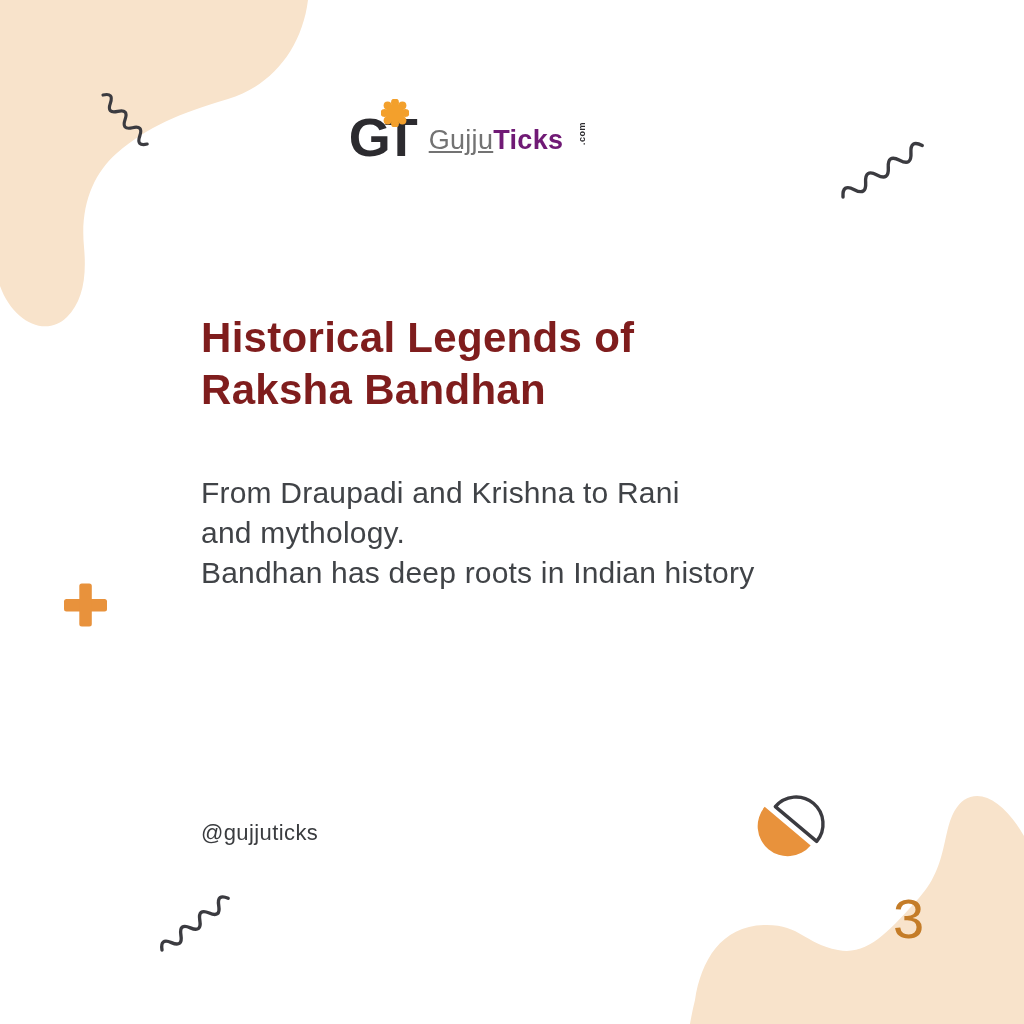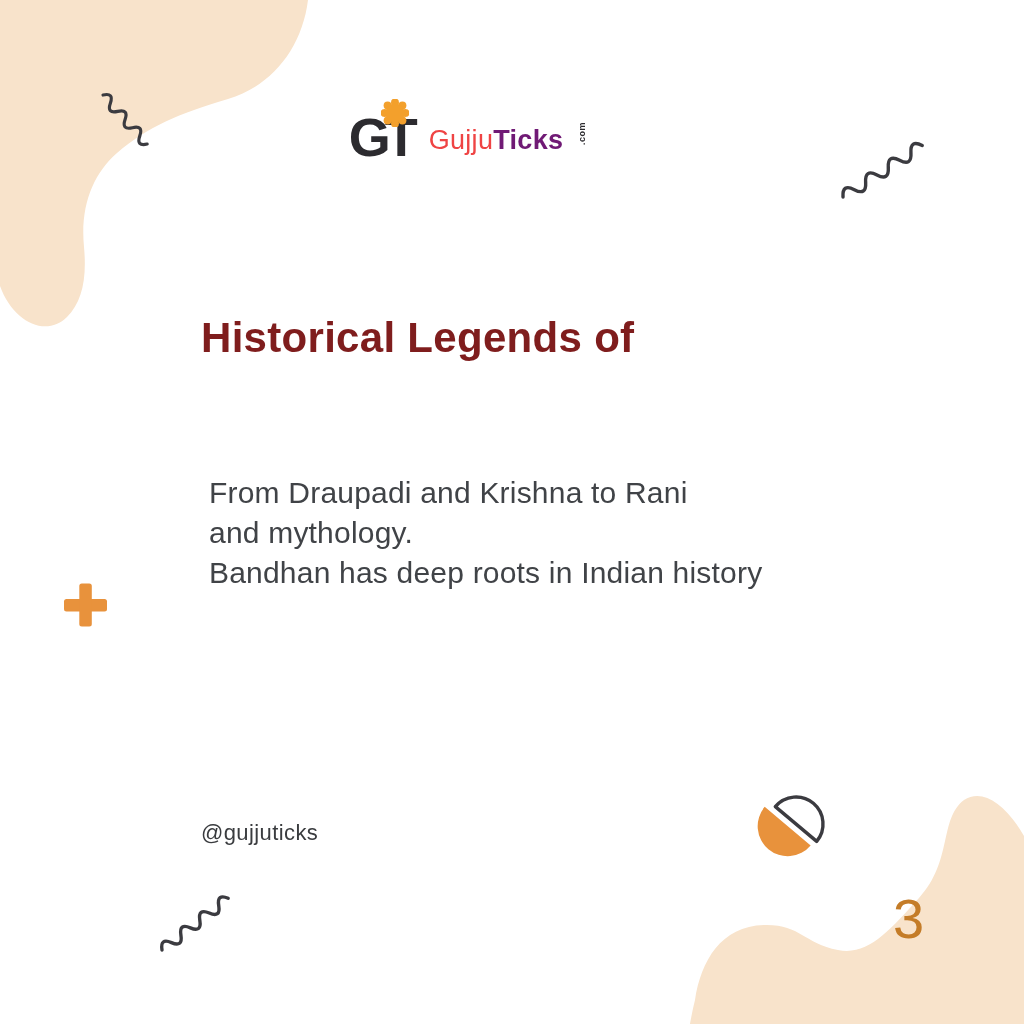--- a/index.html
+++ b/index.html
@@ -24,37 +24,37 @@
     gap: 12px;
   }
   .gt-mark { position: relative; width: 68px; height: 60px; }
   .gt-text {
     position: absolute; bottom: -4px; left: 0;
     font-size: 54px; font-weight: 800; letter-spacing: -6px;
     color: #2C2B2F; line-height: 58px;
   }
   .gt-flower { position: absolute; top: -3px; left: 32px; }
   .logo-name { display: flex; align-items: baseline; padding-bottom: 6px; }
-  .logo-name .regular { font-size: 27px; font-weight: 500; color: #ef4444; letter-spacing: 0.3px; }
+  .logo-name .regular { font-size: 27px; font-weight: 500; color: #737373; letter-spacing: 0.3px; text-decoration: underline; }
   .logo-name .bold    { font-size: 27px; font-weight: 800; color: #701a75; letter-spacing: 0.3px; }
   .logo-tld {
     writing-mode: vertical-rl; transform: rotate(180deg);
     font-size: 9px; font-weight: 700; color: #2C2B2F;
     margin-left: 2px; align-self: center; padding-bottom: 4px;
     letter-spacing: 0.5px;
   }
 
   
   .title {
     position: absolute; left: 201px; top: 312px;
     font-size: 42px; font-weight: 700; color: #7f1d1d;
     line-height: 52px; letter-spacing: 0.3px;
   }
   .body-text {
-    position: absolute; left: 209px; top: 473px;
+    position: absolute; left: 201px; top: 473px;
     font-size: 30px; font-weight: 400; color: #404347;
     line-height: 40px; letter-spacing: 0.2px;
   }
   .handle {
     position: absolute; left: 201px; top: 820px;
     font-size: 22px; font-weight: 400; color: #3A3C3F;
     letter-spacing: 0.4px;
   }
   .page-number {
     position: absolute; left: 893px; top: 886px;
@@ -115,20 +115,21 @@
     </div>
     <div class="logo-name">
       <span class="regular">Gujju</span>
         <span class="bold">Ticks</span>
     </div>
     <span class="logo-tld">.com</span>
   </div>
 
   <h1 class="title" style="margin:0">
     <div>Historical Legends of</div>
+    <div>Raksha Bandhan</div>
   </h1>
 
   <div class="body-text">
     <div>From Draupadi and Krishna to Rani</div>
     <div>and mythology.</div>
     <div>Bandhan has deep roots in Indian history</div>
   </div>
 
   <div class="handle">@gujjuticks</div>
 

